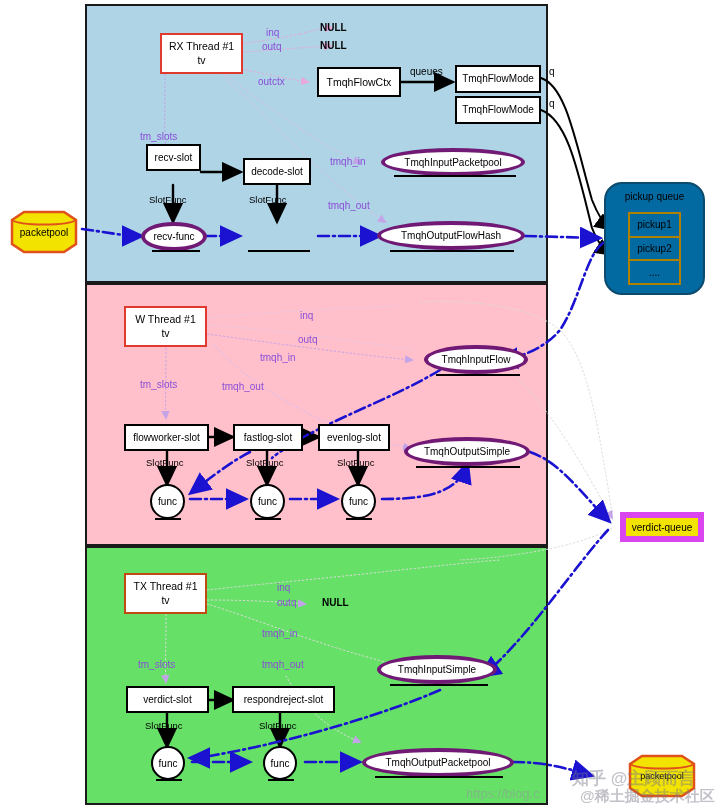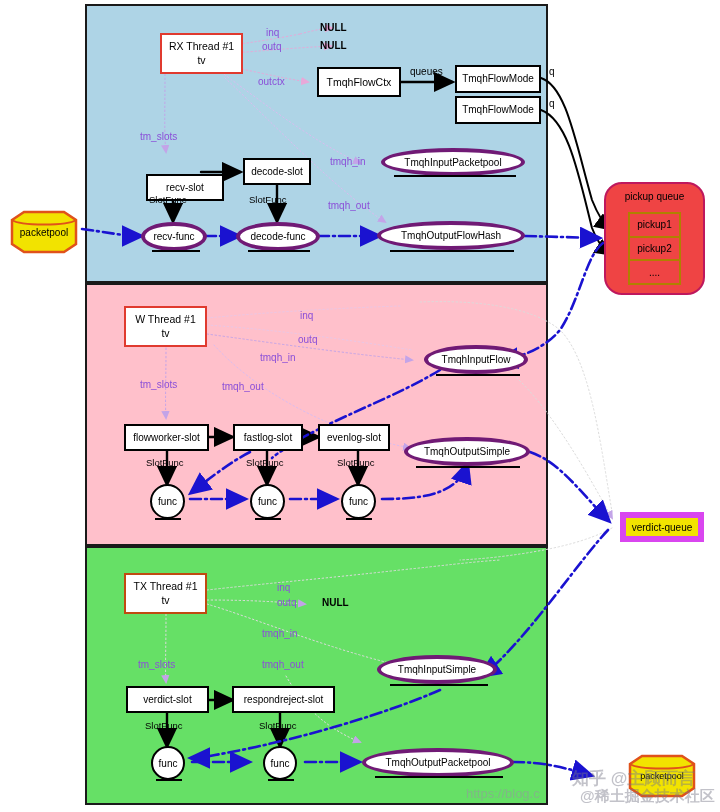--- a/index.html
+++ b/index.html
@@ -28,21 +28,21 @@
            color:#000;white-space:nowrap;}
   .circle{position:absolute;box-sizing:border-box;background:#ffffff;border:2px solid #000;
           border-radius:50%;display:flex;align-items:center;justify-content:center;color:#000;}
 
   .shadowline{position:absolute;height:2px;background:#000;}
 
   .lbl{position:absolute;color:#000;white-space:nowrap;}
   .lbl.violet{color:#8a4fd8;}
   .lbl.null{color:#000;font-weight:bold;}
 
-  .pickupqueue{position:absolute;background:#ef4444;border:2px solid #be185d;
+  .pickupqueue{position:absolute;background:#0369a1;border:2px solid #0c4a6e;
                border-radius:18px;box-sizing:border-box;}
   .pickupqueue .pq-title{position:absolute;left:0;right:0;top:7px;text-align:center;color:#000;}
   .pq-cells{position:absolute;left:22px;right:22px;top:28px;bottom:8px;
             border:2px solid #b08000;box-sizing:border-box;display:flex;flex-direction:column;}
   .pq-cell{flex:1;display:flex;align-items:center;justify-content:center;color:#000;
            border-bottom:2px solid #b08000;box-sizing:border-box;}
   .pq-cell:last-child{border-bottom:none;}
 
   .verdictbox{position:absolute;background:#f2e300;border:6px solid #d946ef;
               box-sizing:border-box;display:flex;align-items:center;justify-content:center;color:#000;}
@@ -170,28 +170,27 @@
   <div class="lbl violet" style="left:330px;top:156px;font-size:10px;">tmqh_in</div>
   <div class="lbl violet" style="left:328px;top:200px;font-size:10px;">tmqh_out</div>
 
   <div class="nodebox" style="left:317px;top:67px;width:84px;height:30px;font-size:10.5px;">TmqhFlowCtx</div>
   <div class="lbl" style="left:410px;top:66px;font-size:10px;">queues</div>
   <div class="nodebox" style="left:455px;top:65px;width:86px;height:28px;font-size:10px;">TmqhFlowMode</div>
   <div class="nodebox" style="left:455px;top:96px;width:86px;height:28px;font-size:10px;">TmqhFlowMode</div>
   <div class="lbl" style="left:549px;top:66px;font-size:10px;">q</div>
   <div class="lbl" style="left:549px;top:98px;font-size:10px;">q</div>
 
-  <div class="nodebox" style="left:146px;top:174px;width:78px;height:27px;font-size:10px;">recv-slot</div>
+  <div class="nodebox" style="left:146px;top:144px;width:55px;height:27px;font-size:10px;">recv-slot</div>
   <div class="nodebox" style="left:243px;top:158px;width:68px;height:27px;font-size:10px;">decode-slot</div>
   <div class="lbl" style="left:149px;top:194px;font-size:9.5px;">SlotFunc</div>
   <div class="lbl" style="left:249px;top:194px;font-size:9.5px;">SlotFunc</div>
 
   <div class="ellipse" style="left:141px;top:222px;width:66px;height:29px;font-size:10px;">recv-func</div>
   <div class="shadowline" style="left:152px;top:250px;width:48px;"></div>
-  <div class="ellipse" style="left:236px;top:222px;width:84px;height:29px;font-size:10px;">decode-func</div>
   <div class="shadowline" style="left:248px;top:250px;width:62px;"></div>
 
   <div class="ellipse" style="left:381px;top:148px;width:144px;height:28px;font-size:10px;">TmqhInputPacketpool</div>
   <div class="shadowline" style="left:394px;top:175px;width:122px;"></div>
   <div class="ellipse" style="left:377px;top:221px;width:148px;height:29px;font-size:10px;">TmqhOutputFlowHash</div>
   <div class="shadowline" style="left:390px;top:250px;width:124px;"></div>
 
   <div class="pickupqueue" style="left:604px;top:182px;width:101px;height:113px;">
     <div class="pq-title" style="font-size:10px;">pickup queue</div>
     <div class="pq-cells">

